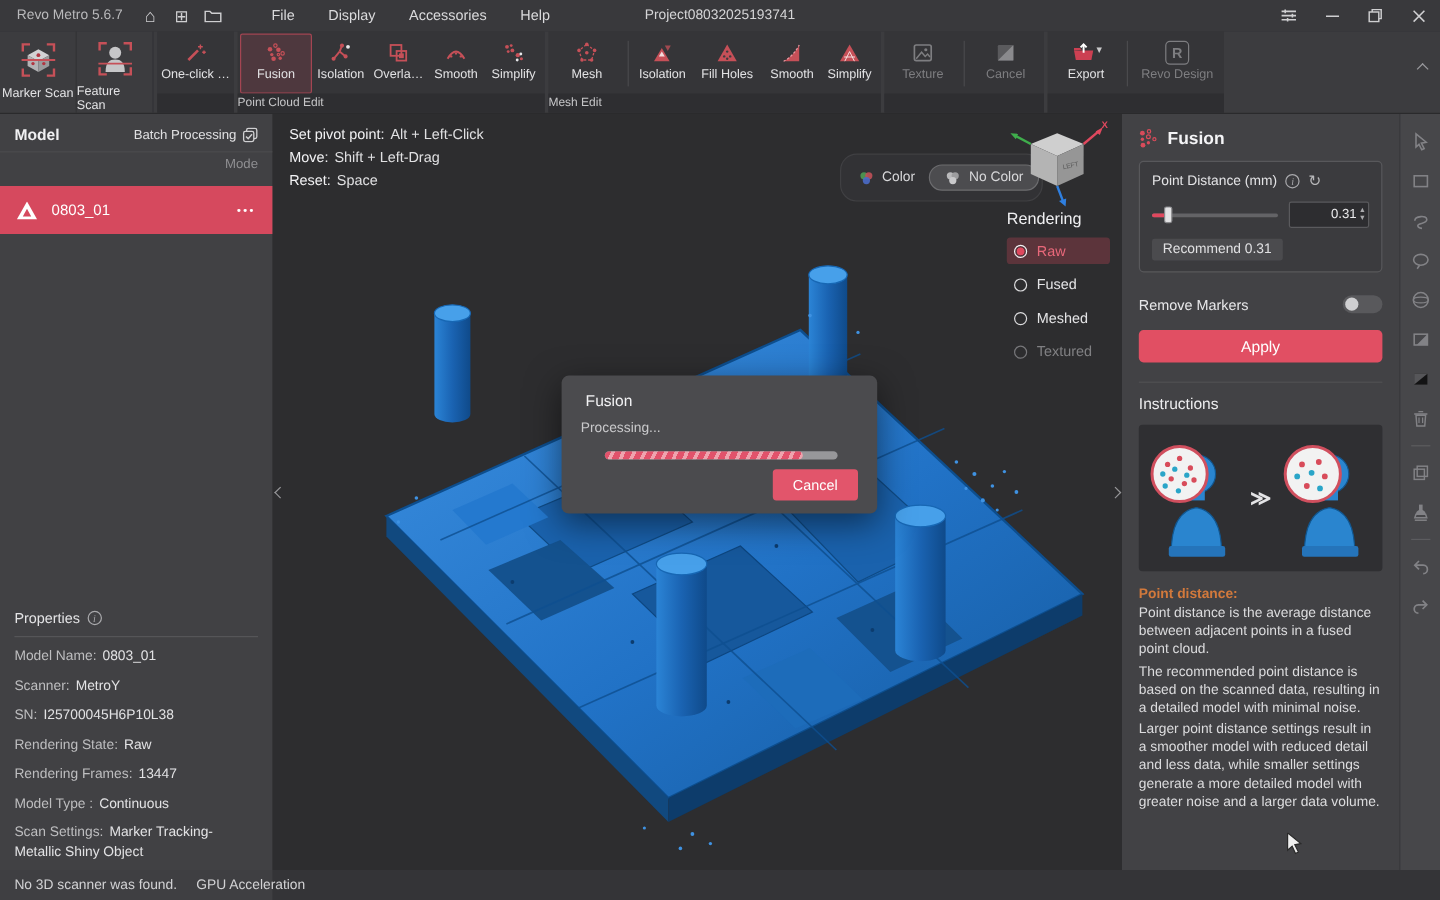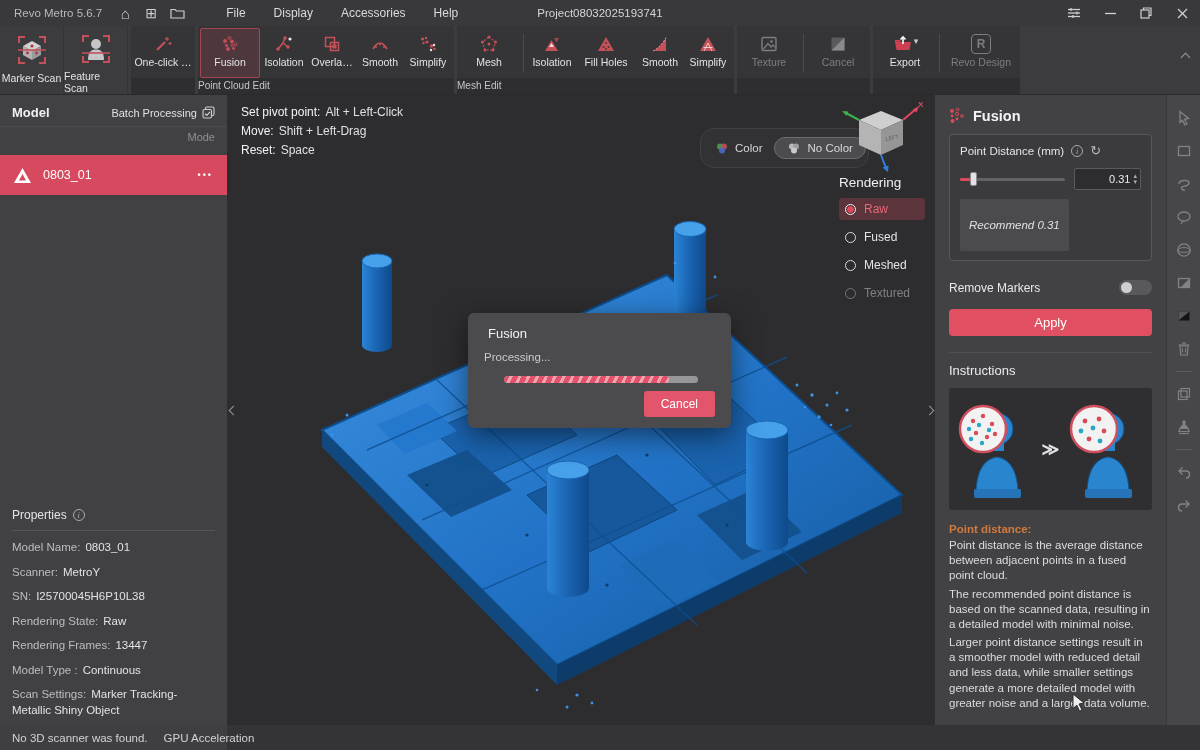--- a/index.html
+++ b/index.html
@@ -90,21 +90,21 @@
   .refresh-glyph { color:#b8b8ba; font-size:13px; line-height:1; }
   .slider-row { display:flex; align-items:center; margin-top:11px; gap:9px; }
   .slider { position:relative; flex:1; height:14px; }
   .slider-track { position:absolute; top:6px; left:0; right:0; height:3px; background:#63636六; background:#636366; border-radius:2px; }
   .slider-fill { position:absolute; top:6px; left:0; height:3px; background:#e0485e; border-radius:2px; }
   .slider-thumb { position:absolute; top:0; width:7px; height:14px; background:#e2e2e4; border:1px solid #8a8a8d; border-radius:2px; margin-left:-3px; }
   .value-box { width:67px; height:22px; background:#2d2d30; border:1px solid #5a5a5d; border-radius:2px; display:flex; align-items:center; padding:0 3px 0 6px; }
   .value-text { flex:1; font-size:11px; color:#eaeaec; text-align:right; padding-right:3px; }
   .stepper { display:flex; flex-direction:column; line-height:0; }
   .stepper span { font-size:7px; color:#ababae; line-height:6px; }
-  .recommend-badge { display:inline-block; margin-top:9px; background:#4b4b4e; border-radius:2px; padding:20px 9px; font-size:11.5px; color:#e0e0e2;font-style:italic; }
+  .recommend-badge { display:inline-block; margin-top:9px; background:#4b4b4e; border-radius:2px; padding:3px 9px; font-size:11.5px; color:#e0e0e2; }
   .rm-row { display:flex; align-items:center; margin-top:19px; }
   .rm-label { font-size:12px; color:#e8e8ea; }
   .toggle { margin-left:auto; width:33px; height:15px; background:#59595c; border-radius:8px; position:relative; }
   .toggle .knob { position:absolute; left:2px; top:2px; width:11px; height:11px; border-radius:50%; background:#cfcfd1; }
   .apply-btn { margin-top:14px; width:100%; height:27px; background:#e14f63; color:#fff; border:none; border-radius:4px; font-size:13px; font-family:inherit; }
   .instructions { margin-top:16px; border-top:1px solid #505053; padding-top:10px; }
   .instructions-title { font-size:13px; color:#ececee; }
   .inst-figure { margin-top:10px; height:122px; background:#2f2f32; border-radius:3px; display:flex; align-items:center; justify-content:center; gap:8px; }
   .dbl-chev { color:#e4e4e6; font-size:17px; font-weight:bold; }
   .tip-heading { margin-top:13px; font-size:11.5px; font-weight:bold; color:#d2793c; }

